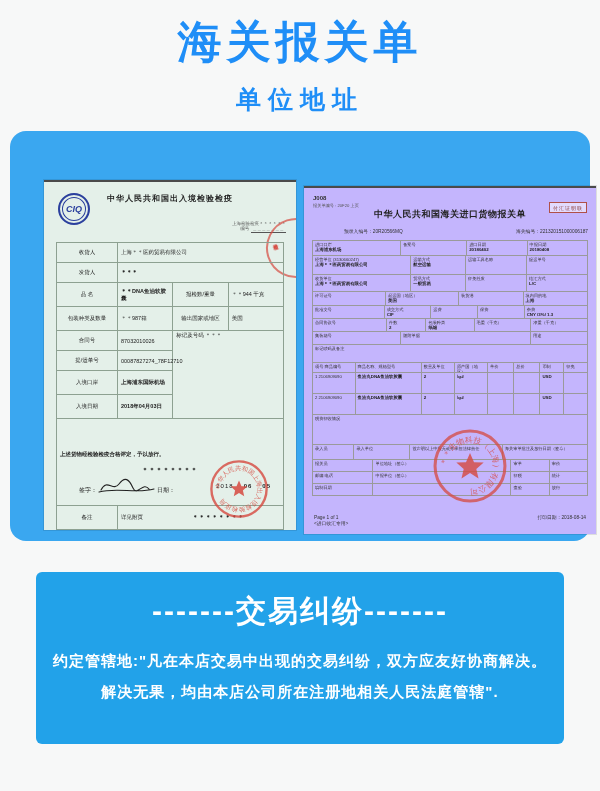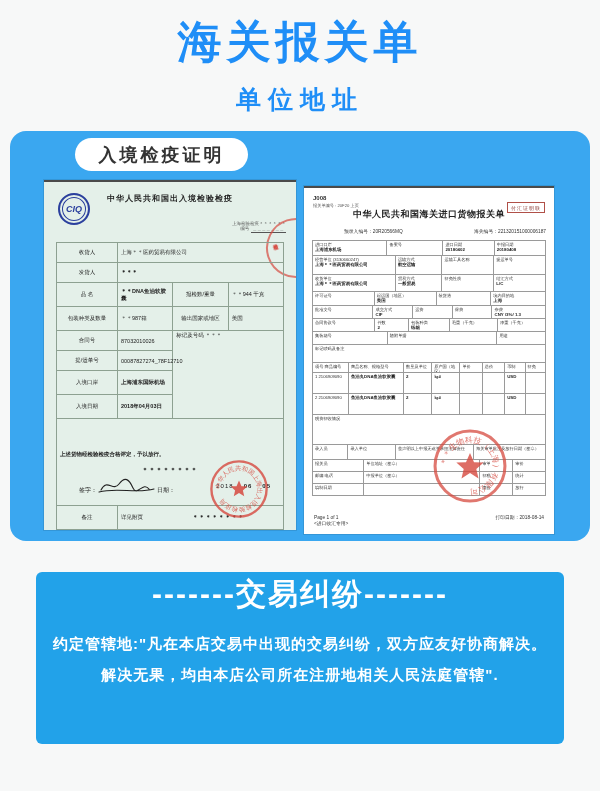--- a/index.html
+++ b/index.html
@@ -17,21 +17,21 @@
          background:#3aa7f0;border-radius:16px;}
   .pill{position:absolute;top:7px;height:33px;background:#ffffff;border-radius:17px;
         display:flex;align-items:center;justify-content:center;
         font-size:18px;font-weight:bold;color:#333;letter-spacing:3px;}
   .pill.l{left:65px;width:173px;}
   .pill.r{left:332px;width:170px;}
 
   .doc{position:absolute;overflow:hidden;border-top:2px solid #4a4a4a;
        box-shadow:0 0 0 1px rgba(0,0,0,.10);}
   .doc.q{left:34px;top:49px;width:252px;height:348px;background:#e4f0e9;}
-  .doc.c{left:294px;top:55px;width:250px;height:346px;background:#ffffff;}
+  .doc.c{left:294px;top:55px;width:292px;height:346px;background:#c4b5fd;}
 
   
   .q-logo{position:absolute;left:14px;top:11px;width:28px;height:28px;border:2px solid #2a3f9d;
           border-radius:50%;box-shadow:inset 0 0 0 2px #e4f0e9, inset 0 0 0 3px #2a3f9d;
           display:flex;align-items:center;justify-content:center;
           color:#2a3f9d;font-weight:bold;font-style:italic;font-size:9px;}
   .q-agency{margin-top:11px;text-align:center;font-size:8px;font-weight:bold;color:#222;letter-spacing:1px;}
   .q-title{margin-top:3px;text-align:center;font-size:10.5px;font-weight:bold;color:#111;letter-spacing:2px;}
   .q-no{position:absolute;right:10px;top:39px;text-align:right;font-size:4.5px;color:#555;}
   .q-no .sm{filter:blur(.4px);}
@@ -73,31 +73,30 @@
           padding:1px 2px;min-width:0;}
   .c-lbl{font-size:4.2px;color:#333;filter:blur(.22px);line-height:1.25;}
   .c-val{font-size:4.4px;color:#222;filter:blur(.3px);line-height:1.3;font-weight:bold;}
   .c-footer{position:absolute;left:10px;bottom:8px;font-size:4.8px;color:#333;filter:blur(.2px);}
   .c-print{position:absolute;right:10px;bottom:14px;font-size:4.8px;color:#333;filter:blur(.2px);}
   .c-stamp{position:absolute;left:128px;top:240px;width:76px;height:76px;}
 
   
   .dispute{position:absolute;left:36px;top:572px;width:528px;height:172px;background:#22a2e9;
            border-radius:6px;color:#fff;text-align:center;}
-  .d-head{margin-top:2px;font-size:30px;font-weight:bold;letter-spacing:2px;}
+  .d-head{margin-top:19px;font-size:30px;font-weight:bold;letter-spacing:2px;}
   .d-body{margin-top:13px;font-size:15px;font-weight:bold;line-height:31px;letter-spacing:1px;}
 </style>
 </head>
 <body>
 
 <div class="hdr-title">海关报关单</div>
 <div class="hdr-sub">单位地址</div>
 
 <div class="panel">
-  <div class="pill l">入境检疫证明</div>
 
   <div class="doc q">
     <div class="q-logo">CIQ</div>
     <div class="q-agency">中华人民共和国出入境检验检疫</div>
     <div class="q-no">
       <div class="sm">上海检验检疫＊＊＊＊＊＊</div>
       <div><span>编号</span>
            <span class="ln">＿＿＿＿＿＿＿</span></div>
     </div>
     <div class="q-arc-stamp">

